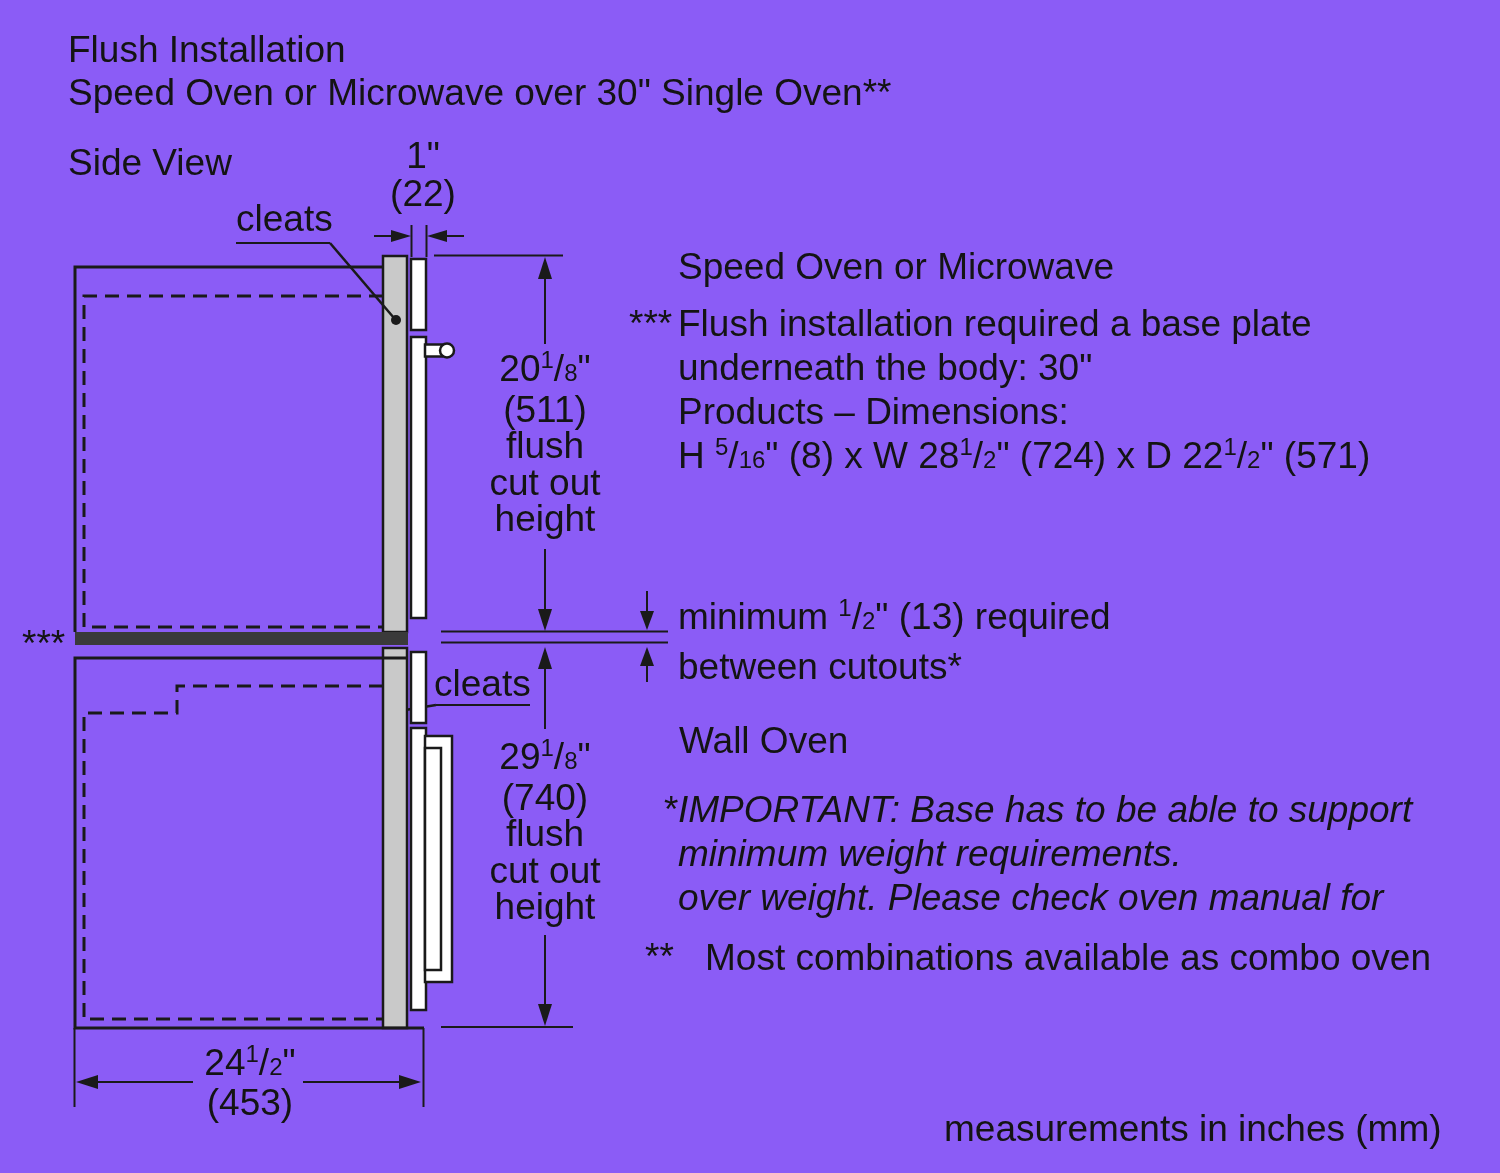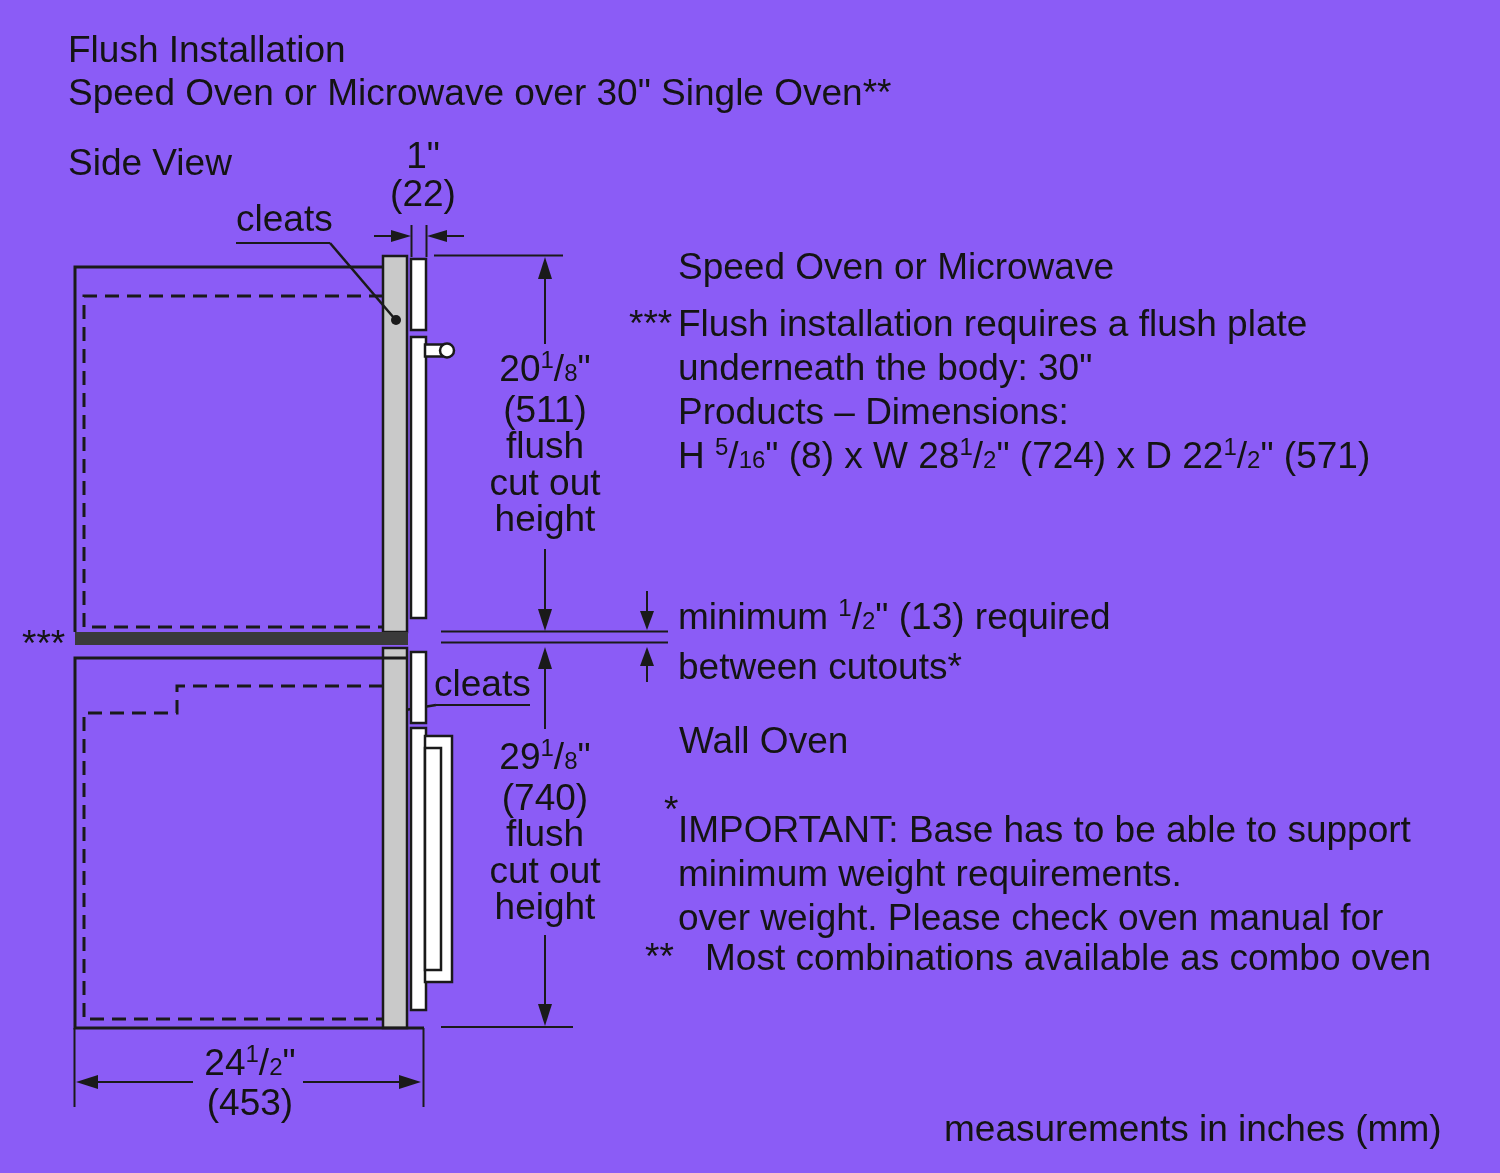--- a/index.html
+++ b/index.html
@@ -130,35 +130,35 @@
     <div>(740)</div>
     <div>flush</div>
     <div>cut out</div>
     <div>height</div>
   </div>
 
   <div class="t-block" style="left:678px;top:237px;margin-top:8px;">Speed Oven or Microwave</div>
 
   <div class="t-block" style="left:629px;top:302px;">***</div>
   <div class="t-block" style="left:678px;top:302px;">
-    <div>Flush installation requires a flush plate</div>
+    <div>Flush installation required a base plate</div>
     <div>underneath the body: 30"</div>
     <div>Products – Dimensions:</div>
     <div><span>H </span><span class="sup">5</span><span>/</span><span class="den">16</span><span>" (8) x W 28</span><span class="sup">1</span><span>/</span><span class="den">2</span><span>" (724) x D 22</span><span class="sup">1</span><span>/</span><span class="den">2</span><span>" (571)</span></div>
   </div>
 
   <div class="t-block lh46" style="left:678px;top:594px;">
     <div><span>minimum </span><span class="sup">1</span><span>/</span><span class="den">2</span><span>" (13) required</span></div>
     <div>between cutouts*</div>
   </div>
 
   <div class="t-block" style="left:679px;top:719px;">Wall Oven</div>
 
   <div class="t-block" style="left:664px;top:788px;">*</div>
-  <div class="t-block" style="left:678px;top:808px;">
+  <div class="t-block" style="left:678px;top:788px;font-style:italic;">
     <div>IMPORTANT: Base has to be able to support</div>
     <div>minimum weight requirements.</div>
     <div>over weight. Please check oven manual for</div>
   </div>
 
   <div class="t-block" style="left:645px;top:935px;">**</div>
   <div class="t-block lh45" style="left:678px;top:935px;">
     <div>Most combinations available as combo oven</div>
   </div>
 

